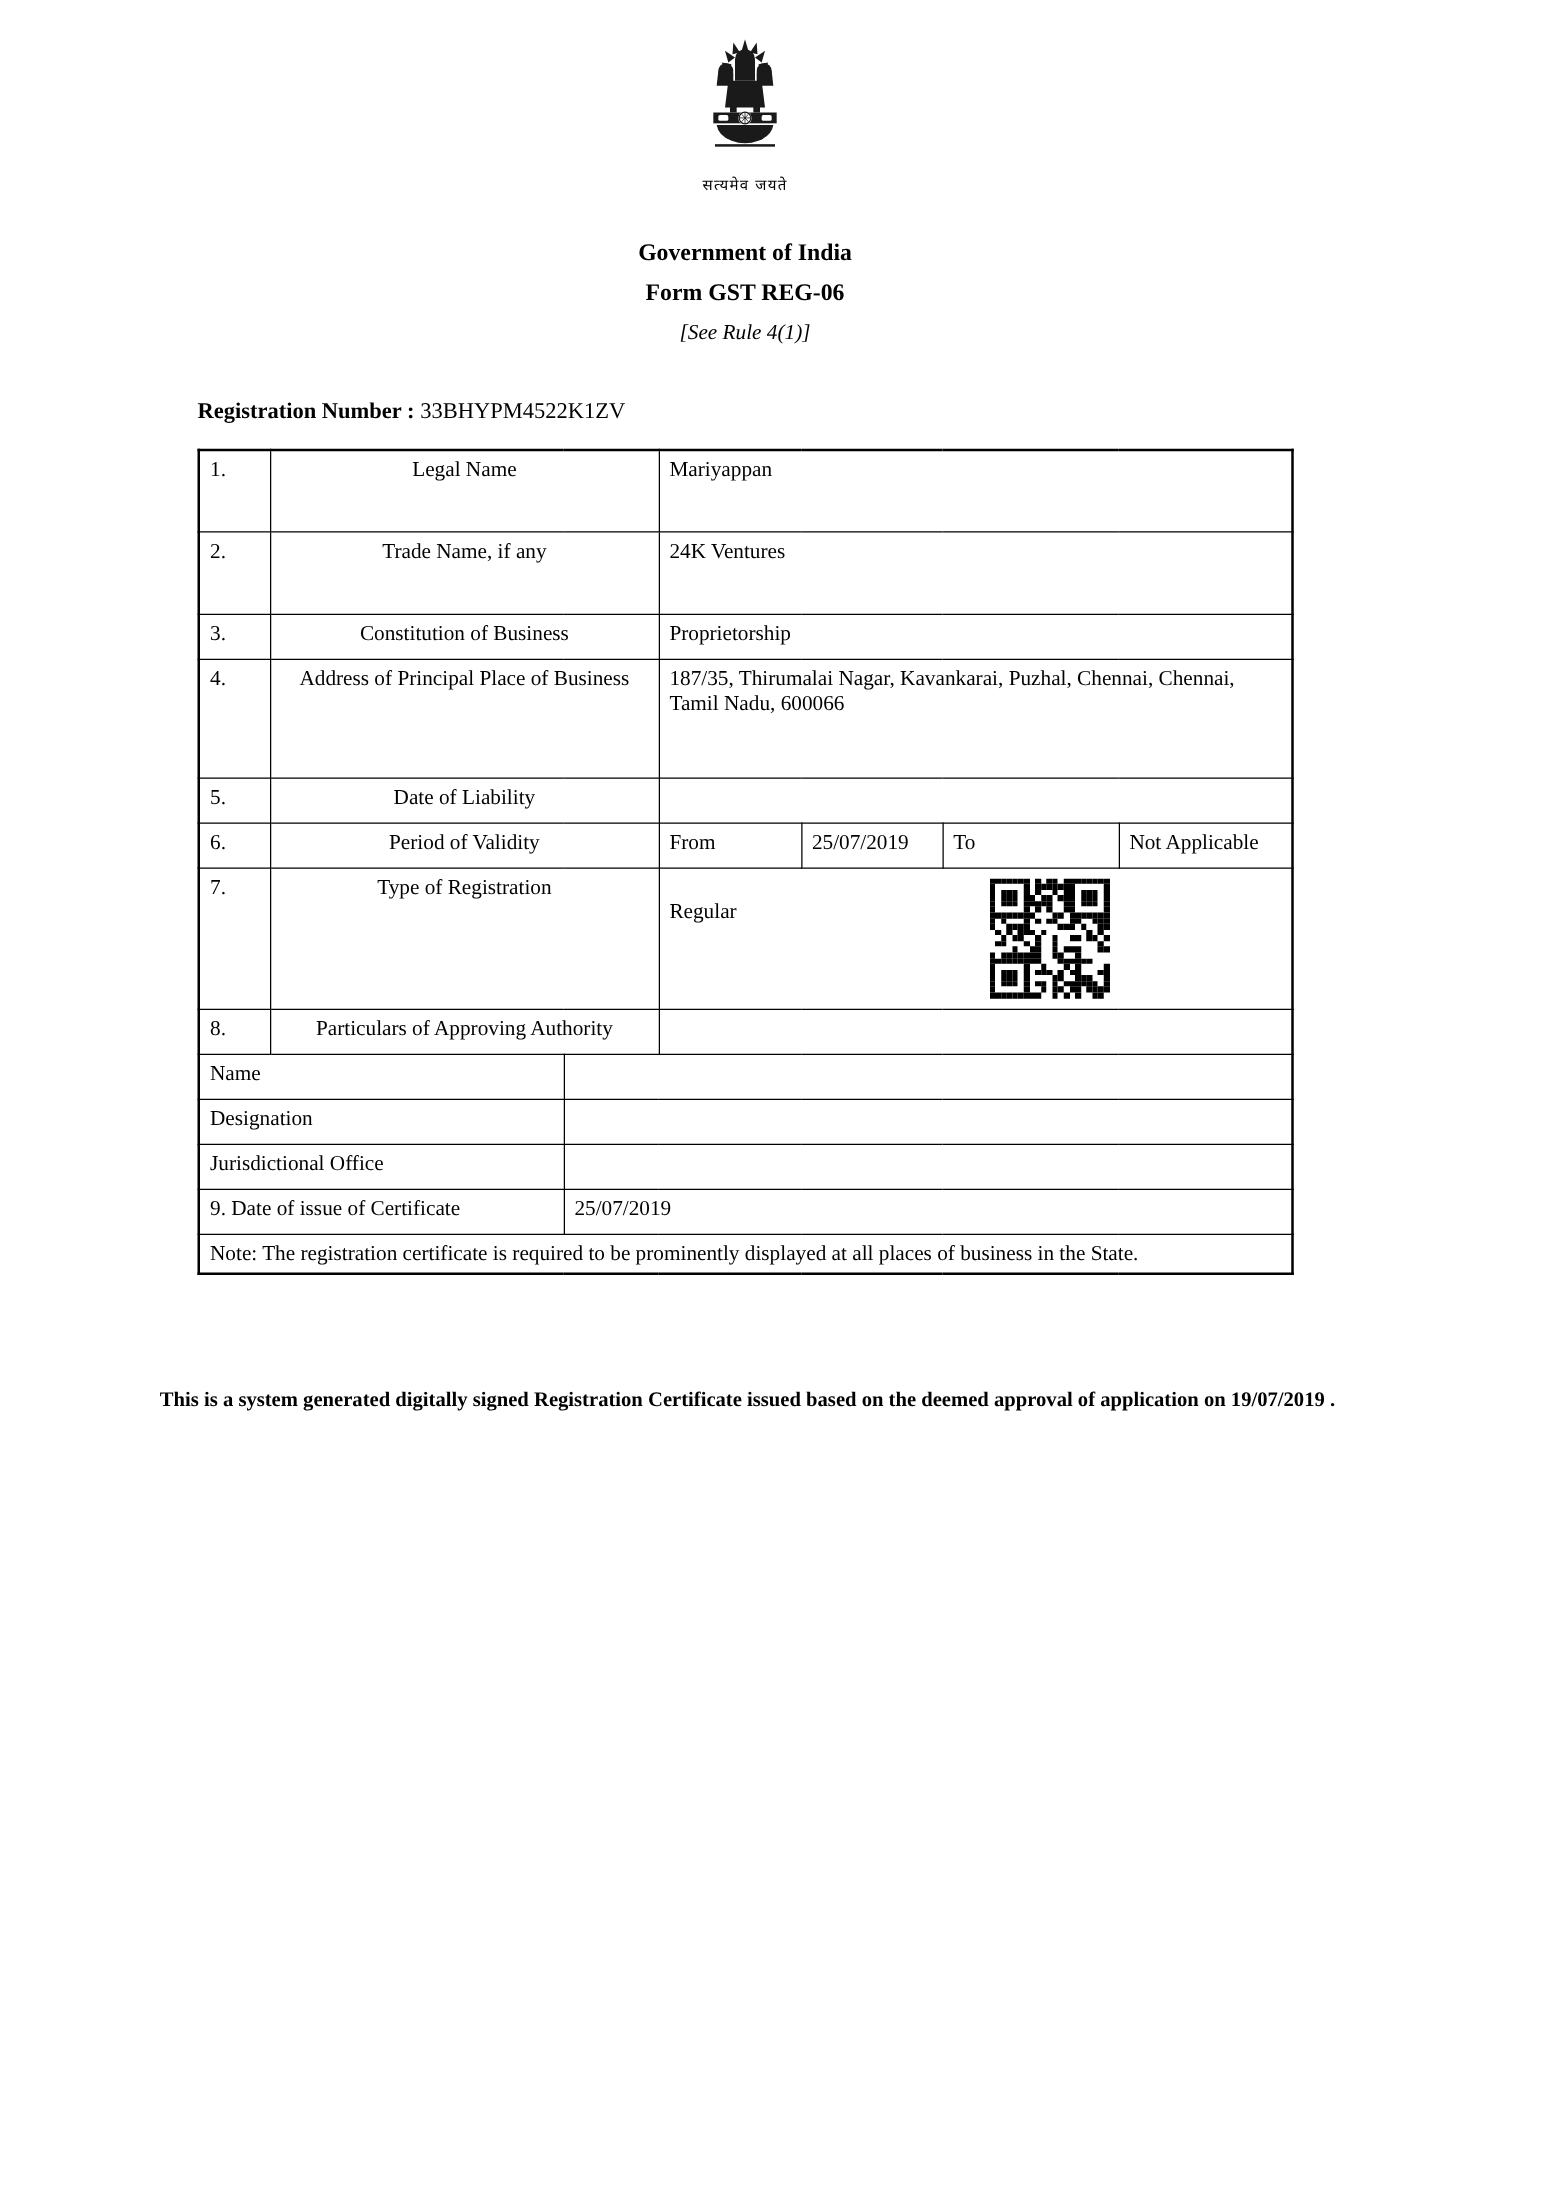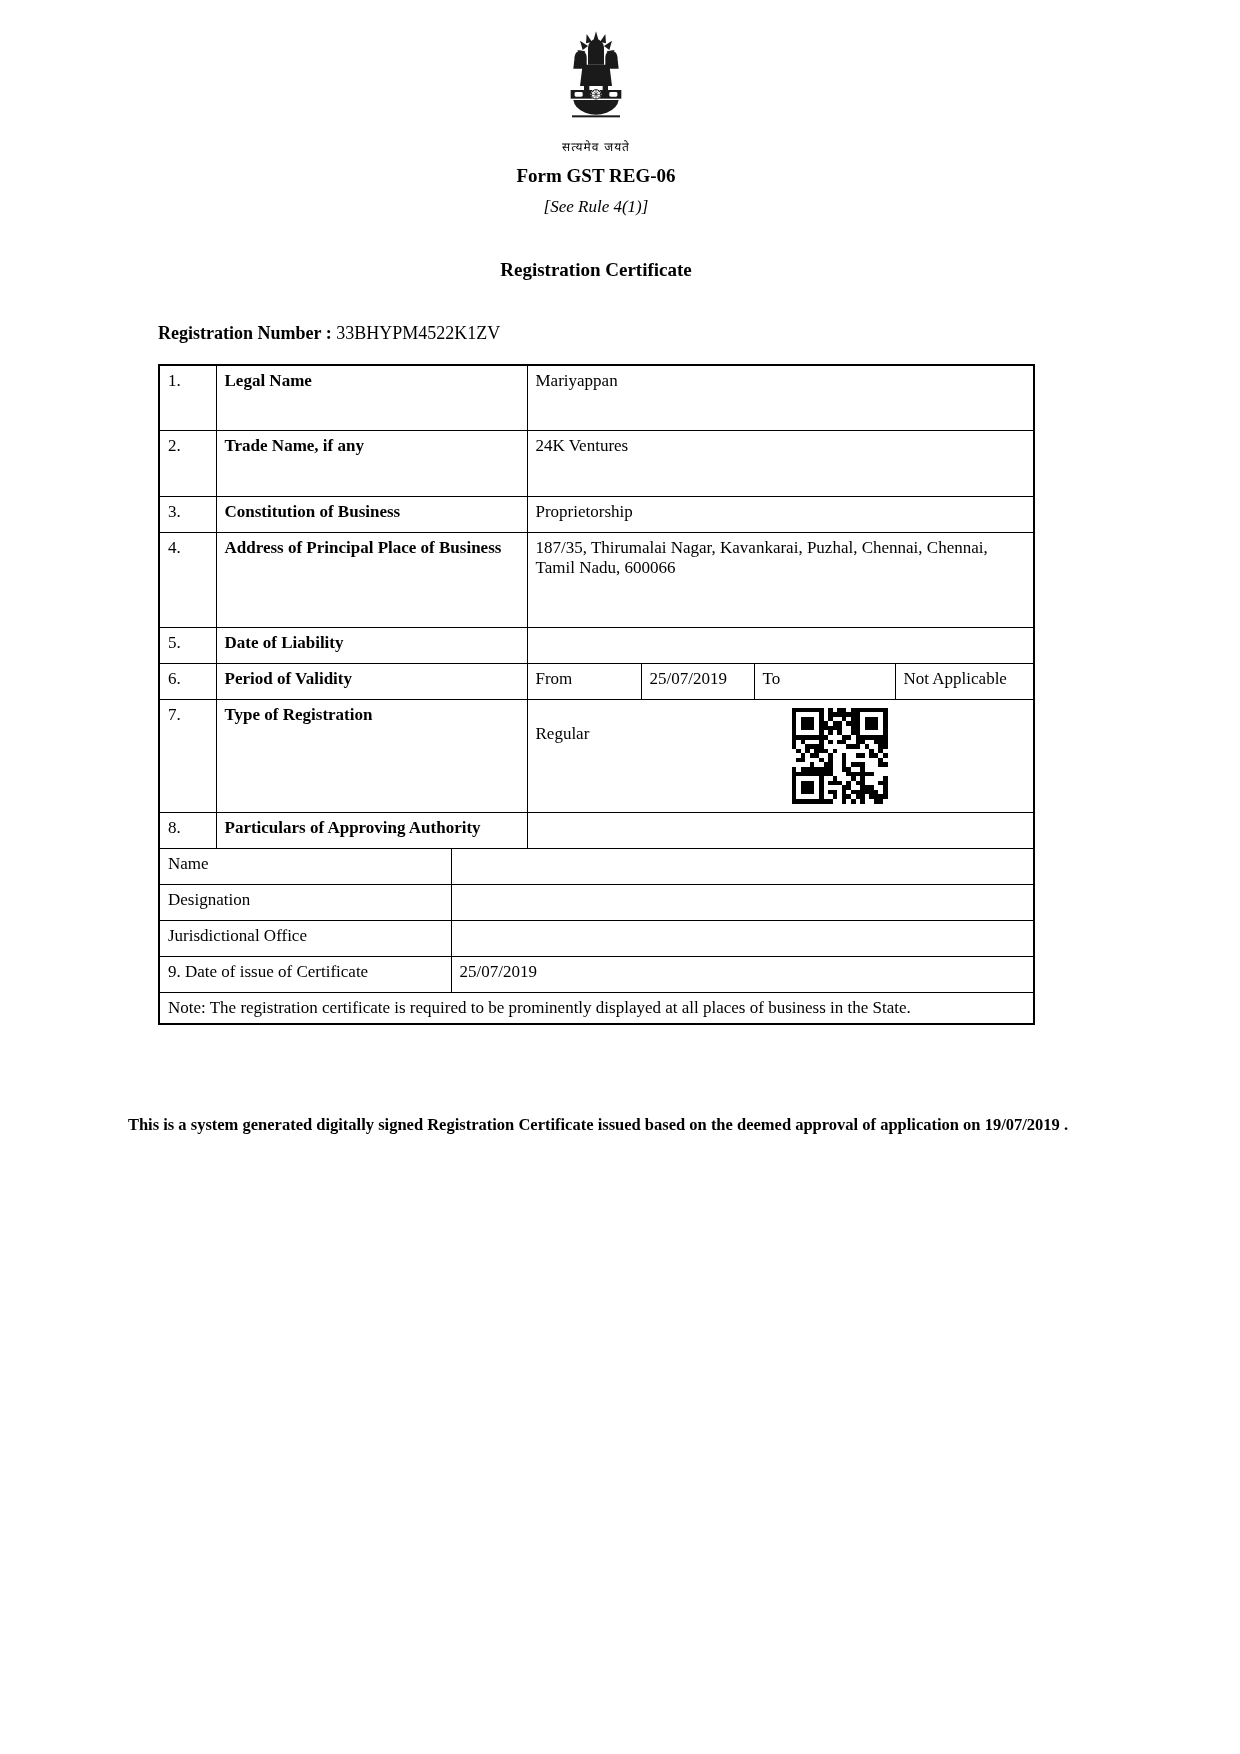--- a/index.html
+++ b/index.html
@@ -42,21 +42,21 @@
     margin-top: 20px;
     border: 2px solid #000;
   }
   table.cert td {
     border: 1px solid #000;
     font-size: 17px;
     padding: 5px 8px;
     vertical-align: top;
     overflow: hidden;
   }
-  td.bold { font-weight: bold; }
+  td.bold { font-weight: normal; text-align: center; }
   tr.r-tall1 { height: 65px; }
   tr.r-tall2 { height: 66px; }
   tr.r-std   { height: 36px; }
   tr.r-addr  { height: 95px; }
   tr.r-qr    { height: 113px; }
   tr.r-sig   { height: 131px; }
   tr.r-note  { height: 32px; }
   .typecell { position: relative; }
   .typecell .typeval { position: absolute; left: 8px; top: 24px; }
   
@@ -122,23 +122,23 @@
           <rect x="28" y="93" width="12" height="7" rx="2" fill="#ffffff"></rect>
           <rect x="80" y="93" width="12" height="7" rx="2" fill="#ffffff"></rect>
 
           <path d="M26,105 L94,105 Q92,118 76,124 Q60,130 44,124 Q28,118 26,105 Z"></path>
           <rect x="24" y="128" width="72" height="3"></rect>
         </g>
       </svg>
       <div class="motto">सत्यमेव जयते</div>
     </div>
 
+    <div class="h-govt">Government of India</div>
     <div class="h-form">Form GST REG-06</div>
     <div class="h-rule">[See Rule 4(1)]</div>
-    <div class="h-title">Registration Certificate</div>
 
     <div class="reg-line">
       <span class="lbl">Registration Number :</span>
       <span>33BHYPM4522K1ZV</span>
     </div>
 
     <table class="cert">
       <colgroup>
         <col style="width:57px">
           <col style="width:235px">

